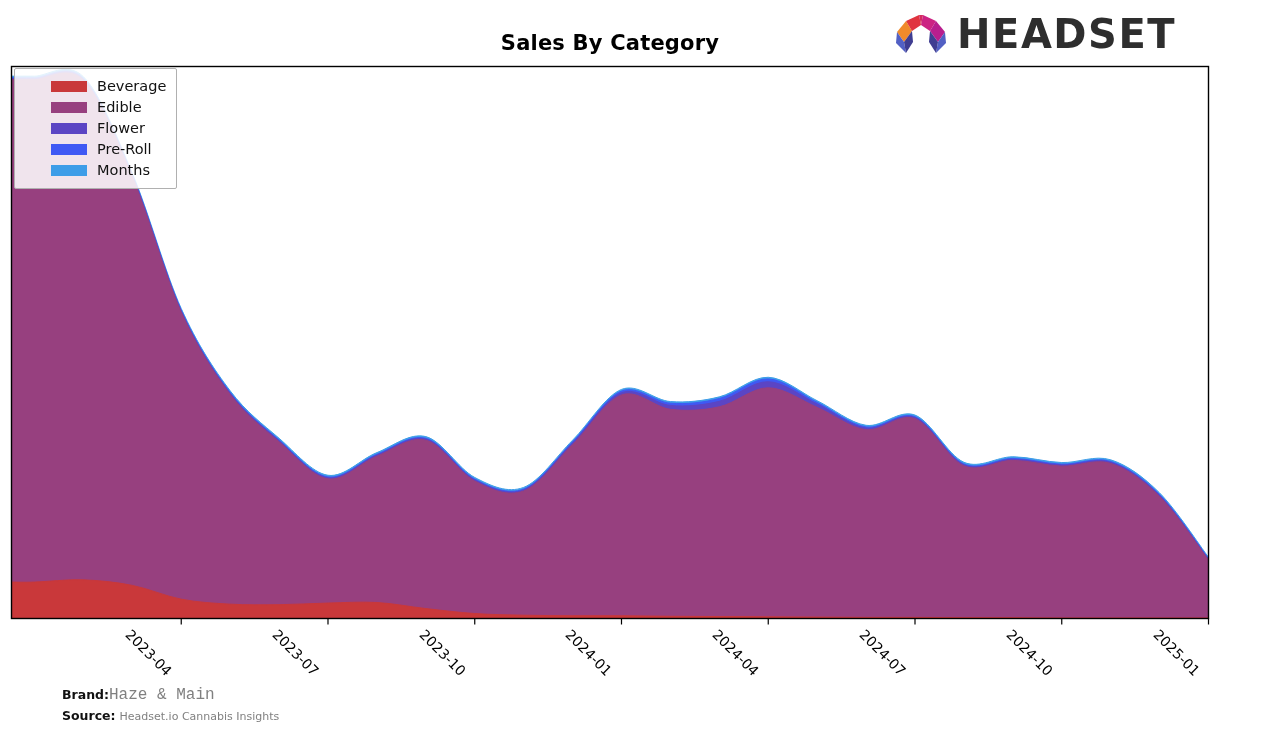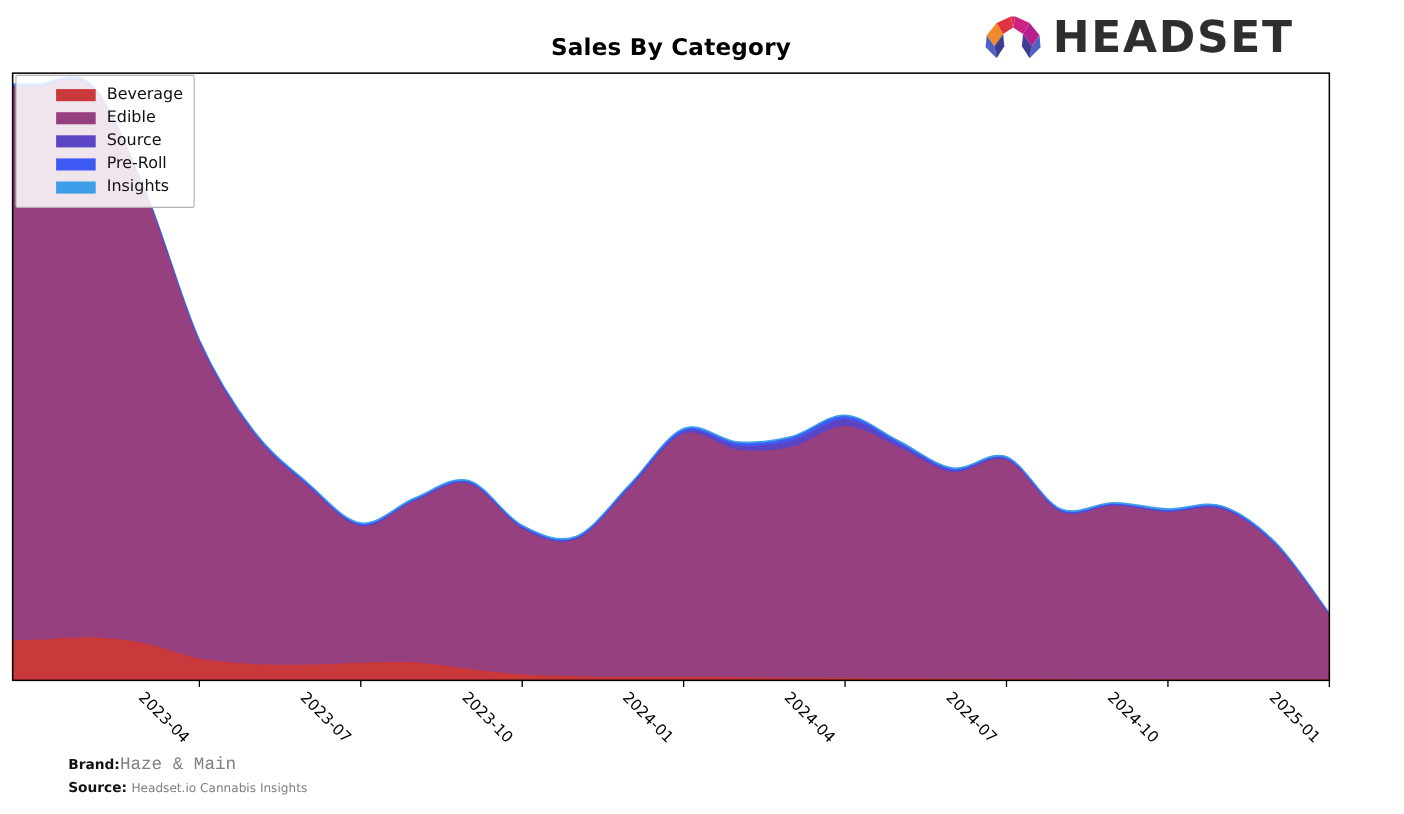--- a/index.html
+++ b/index.html
@@ -179,29 +179,29 @@
         <div class="legend-row">
           <span class="legend-swatch" style="background: rgb(201, 56, 58);"></span>
           <span class="legend-label">Beverage</span>
         </div>
         <div class="legend-row">
           <span class="legend-swatch" style="background: rgb(151, 64, 127);"></span>
           <span class="legend-label">Edible</span>
         </div>
         <div class="legend-row">
           <span class="legend-swatch" style="background: rgb(91, 69, 196);"></span>
-          <span class="legend-label">Source</span>
+          <span class="legend-label">Flower</span>
         </div>
         <div class="legend-row">
           <span class="legend-swatch" style="background: rgb(63, 89, 244);"></span>
           <span class="legend-label">Pre-Roll</span>
         </div>
         <div class="legend-row">
           <span class="legend-swatch" style="background: rgb(61, 157, 232);"></span>
-          <span class="legend-label">Insights</span>
+          <span class="legend-label">Months</span>
         </div>
       </div>
   </div>
 
   <div id="xlabels">
       <div class="xtick-label" style="left: 133.242px; top: 626.5px;">2023-04</div>
       <div class="xtick-label" style="left: 279.993px; top: 626.5px;">2023-07</div>
       <div class="xtick-label" style="left: 426.744px; top: 626.5px;">2023-10</div>
       <div class="xtick-label" style="left: 573.496px; top: 626.5px;">2024-01</div>
       <div class="xtick-label" style="left: 720.247px; top: 626.5px;">2024-04</div>

